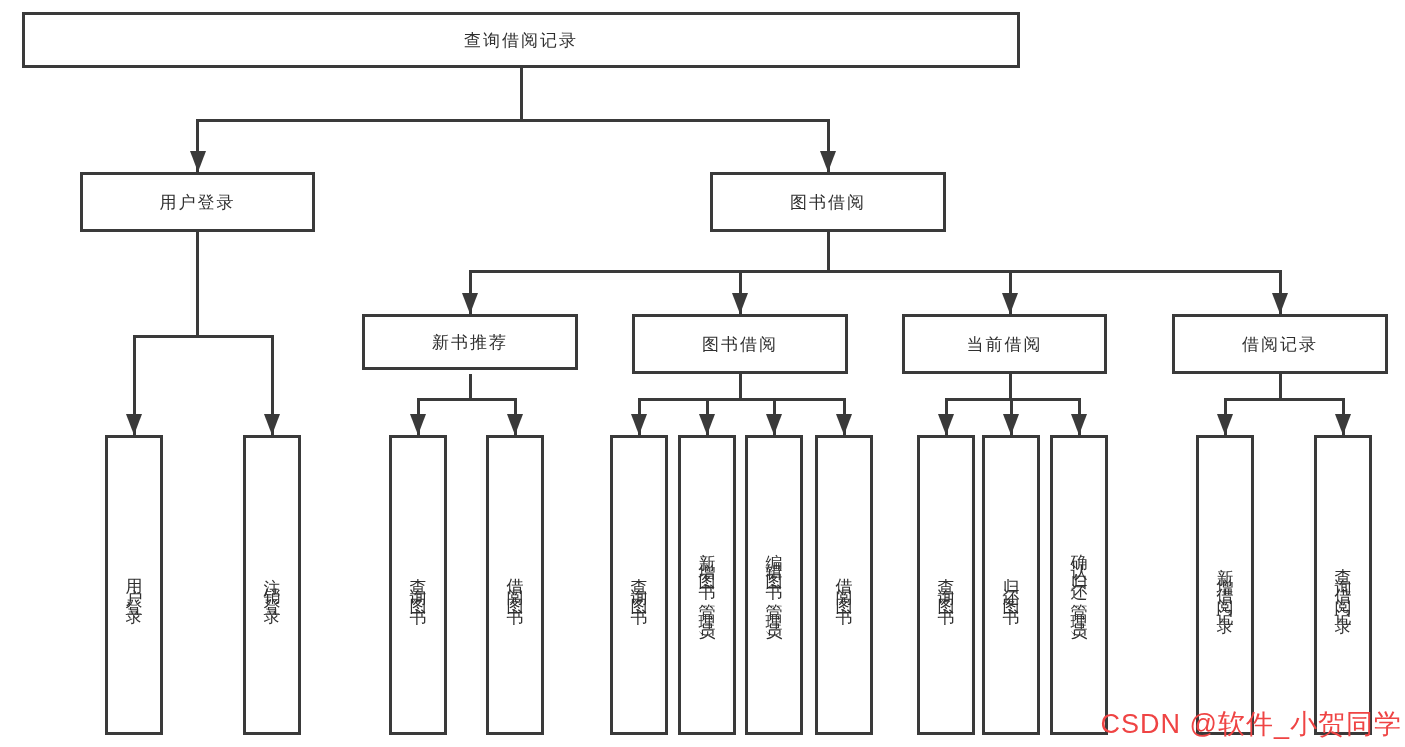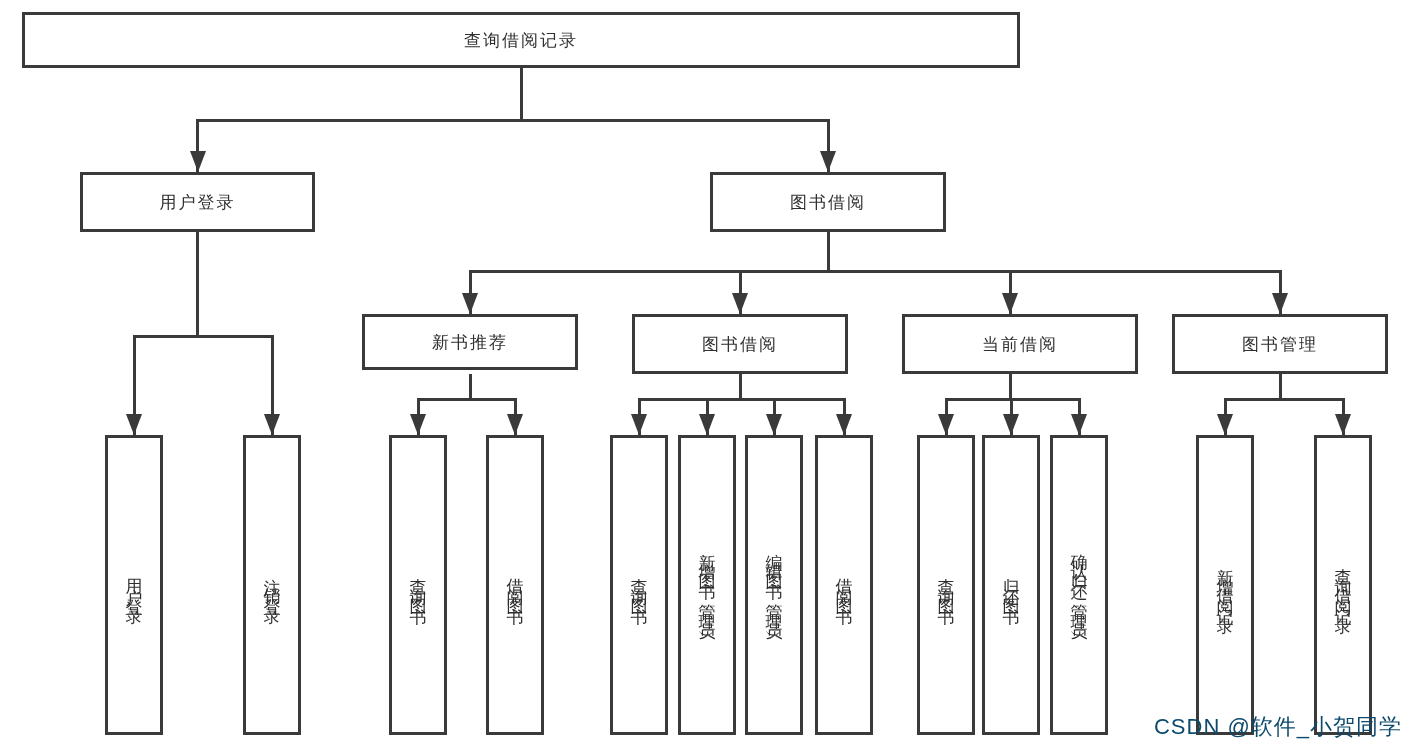--- a/index.html
+++ b/index.html
@@ -18,21 +18,21 @@
   }
   .hline{position:absolute;height:3px;background:#3a3a3a;}
   .vline{position:absolute;width:3px;background:#3a3a3a;}
   .arrow{
     position:absolute;width:0;height:0;
     border-left:8px solid transparent;border-right:8px solid transparent;
     border-top:21px solid #3a3a3a;
   }
   .watermark{
     position:absolute;right:3px;bottom:5px;
-    color:#0c4a6e;font-size:22px;letter-spacing:1px;
+    color:#ef4444;font-size:27px;letter-spacing:1px;
   }
 </style>
 </head>
 <body>
 
 <div class="canvas">
 
   <div class="node" style="left:22px;top:12px;width:998px;height:56px">
     <span>查询借阅记录</span>
   </div>
@@ -68,25 +68,25 @@
   <div class="arrow" style="left:1002px;top:293px"></div>
   <div class="vline" style="left:1279px;top:270px;height:44px"></div>
   <div class="arrow" style="left:1272px;top:293px"></div>
 
   <div class="node" style="left:362px;top:314px;width:216px;height:56px">
     <span>新书推荐</span>
   </div>
   <div class="node" style="left:632px;top:314px;width:216px;height:60px">
     <span>图书借阅</span>
   </div>
-  <div class="node" style="left:902px;top:314px;width:236px;height:60px">
+  <div class="node" style="left:902px;top:314px;width:205px;height:60px">
     <span>当前借阅</span>
   </div>
   <div class="node" style="left:1172px;top:314px;width:216px;height:60px">
-    <span>图书管理</span>
+    <span>借阅记录</span>
   </div>
 
   <div class="vline" style="left:469px;top:374px;height:24px"></div>
   <div class="hline" style="left:417px;top:398px;width:100px"></div>
   <div class="vline" style="left:417px;top:398px;height:37px"></div>
   <div class="arrow" style="left:410px;top:414px"></div>
   <div class="vline" style="left:514px;top:398px;height:37px"></div>
   <div class="arrow" style="left:507px;top:414px"></div>
 
   <div class="vline" style="left:739px;top:374px;height:24px"></div>

